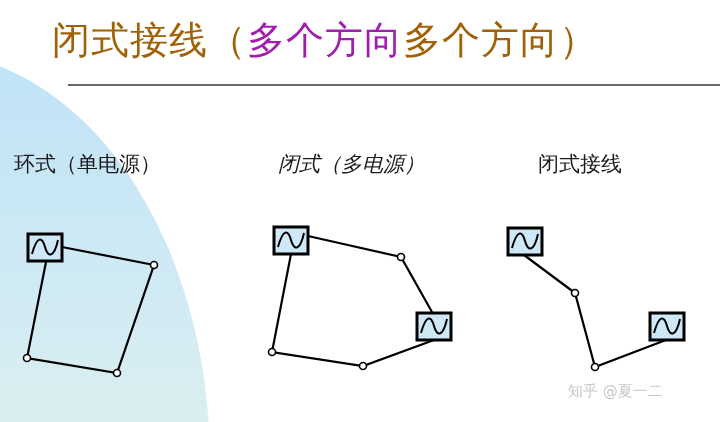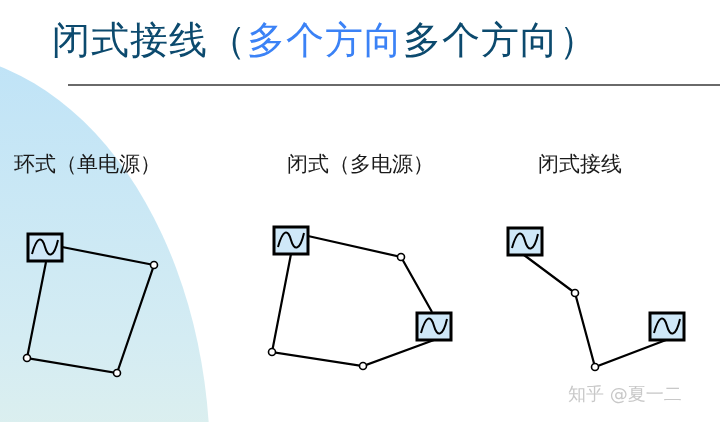--- a/index.html
+++ b/index.html
@@ -11,48 +11,48 @@
     .bg-arc {
       position: absolute; left: -360px; top: 52px;
       width: 570px; height: 820px; border-radius: 50%;
       background: linear-gradient(to bottom, #bfe3f7 0%, #d4ecf3 35%, #e8f4e8 65%, #f6fbd8 90%);
     }
     .title {
       position: absolute; left: 52px; top: 14px;
       font-size: 38px; line-height: 52px; white-space: nowrap; letter-spacing: 1px;
       font-family: "DejaVu Serif", serif;
     }
-    .title .blue { color: #0c4a6e; }
-    .title .red { color: #3b82f6; }
+    .title .blue { color: #a16207; }
+    .title .red { color: #a21caf; }
     .rule {
       position: absolute; left: 68px; top: 84px; width: 652px; height: 2px;
       background: #6a6a6a;
     }
     .label {
       position: absolute; font-size: 21px; color: #1a1a1a; white-space: nowrap;
     }
     svg.diagram { position: absolute; left: 0; top: 0; }
     .watermark {
-      position: absolute; left: 568px; top: 382px; font-size: 18px;
+      position: absolute; left: 568px; top: 382px; font-size: 15px;
       color: #c8c8c8; white-space: nowrap;
     }
   </style>
 </head>
 <body>
 
 <div class="bg-arc"></div>
 
 <div class="title">
   <span class="blue">闭式接线（</span><span class="red">多个方向</span><span class="blue">多个方向）</span>
 </div>
 
 <div class="rule"></div>
 
 <div class="label" style="left:14px; top:150px;">环式（单电源）</div>
-<div class="label" style="left:287px; top:150px;">闭式（多电源）</div>
+<div class="label" style="left:278px; top:150px;font-style:italic;">闭式（多电源）</div>
 <div class="label" style="left:538px; top:150px;">闭式接线</div>
 
 <svg class="diagram" width="720" height="422" viewBox="0 0 720 422">
   <defs>
     <g id="src">
       <rect x="0" y="0" width="34" height="27" fill="#cfe8f8" stroke="#000" stroke-width="3"></rect>
       <path d="M4 20 C 9 2, 14 2, 17 13 S 26 24, 30 6" fill="none" stroke="#000" stroke-width="2"></path>
     </g>
   </defs>
 

